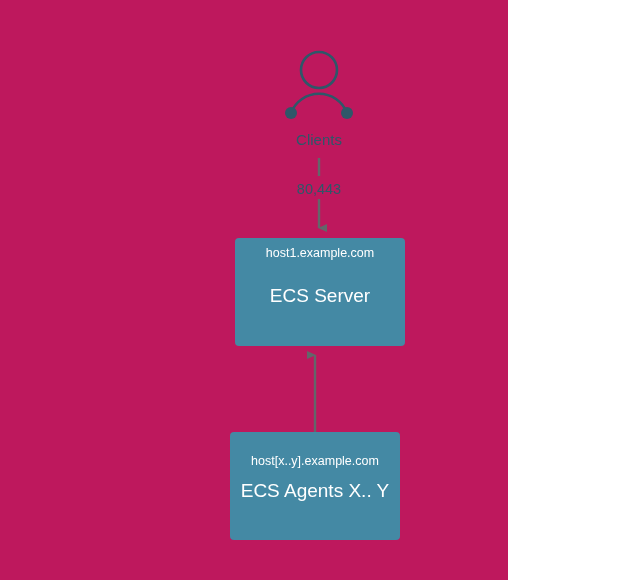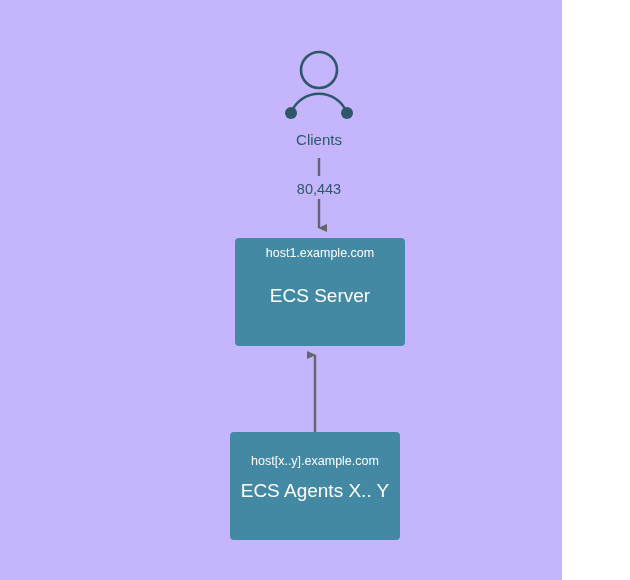--- a/index.html
+++ b/index.html
@@ -9,23 +9,23 @@
     background: #ffffff;
   }
   body {
     width: 630px;
     height: 580px;
     font-family: "Liberation Sans", sans-serif;
     overflow: hidden;
   }
   #diagram-root {
     position: relative;
-    width: 562px;
+    width: 508px;
     height: 580px;
-    background: #c4b5fd;
+    background: #be185d;
   }
   svg.diagram-canvas {
     position: absolute;
     top: 0;
     left: 0;
     width: 630px;
     height: 580px;
     display: block;
   }
   text {

